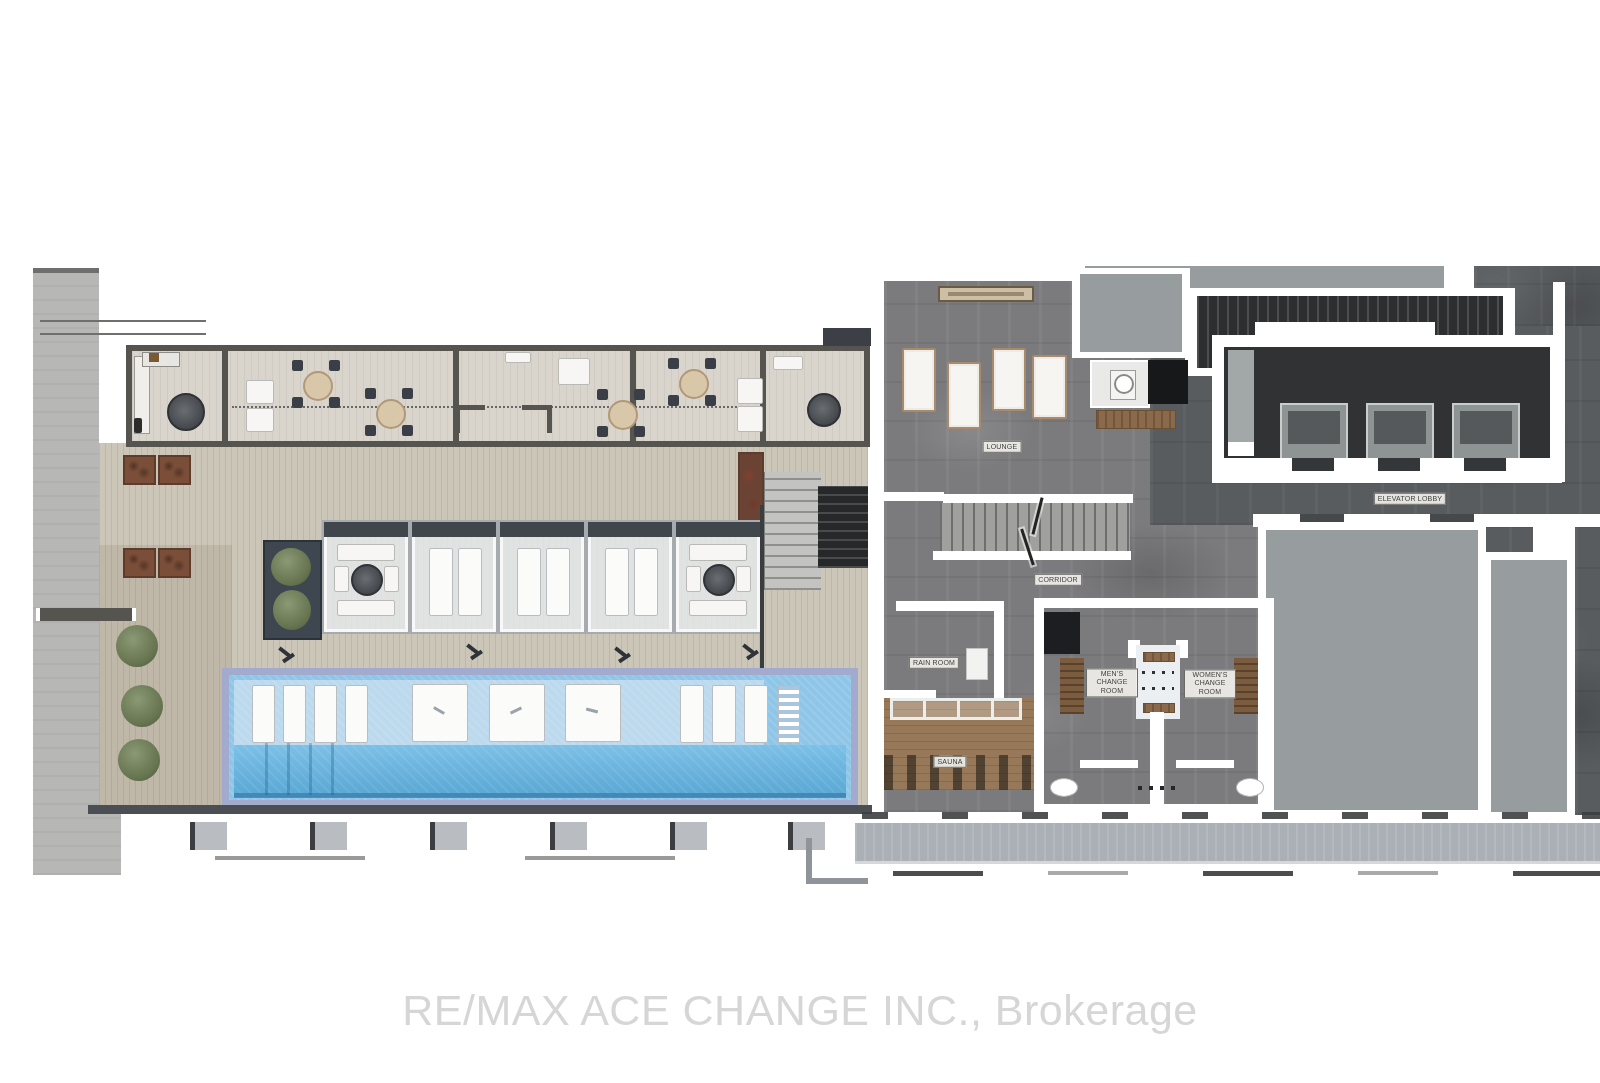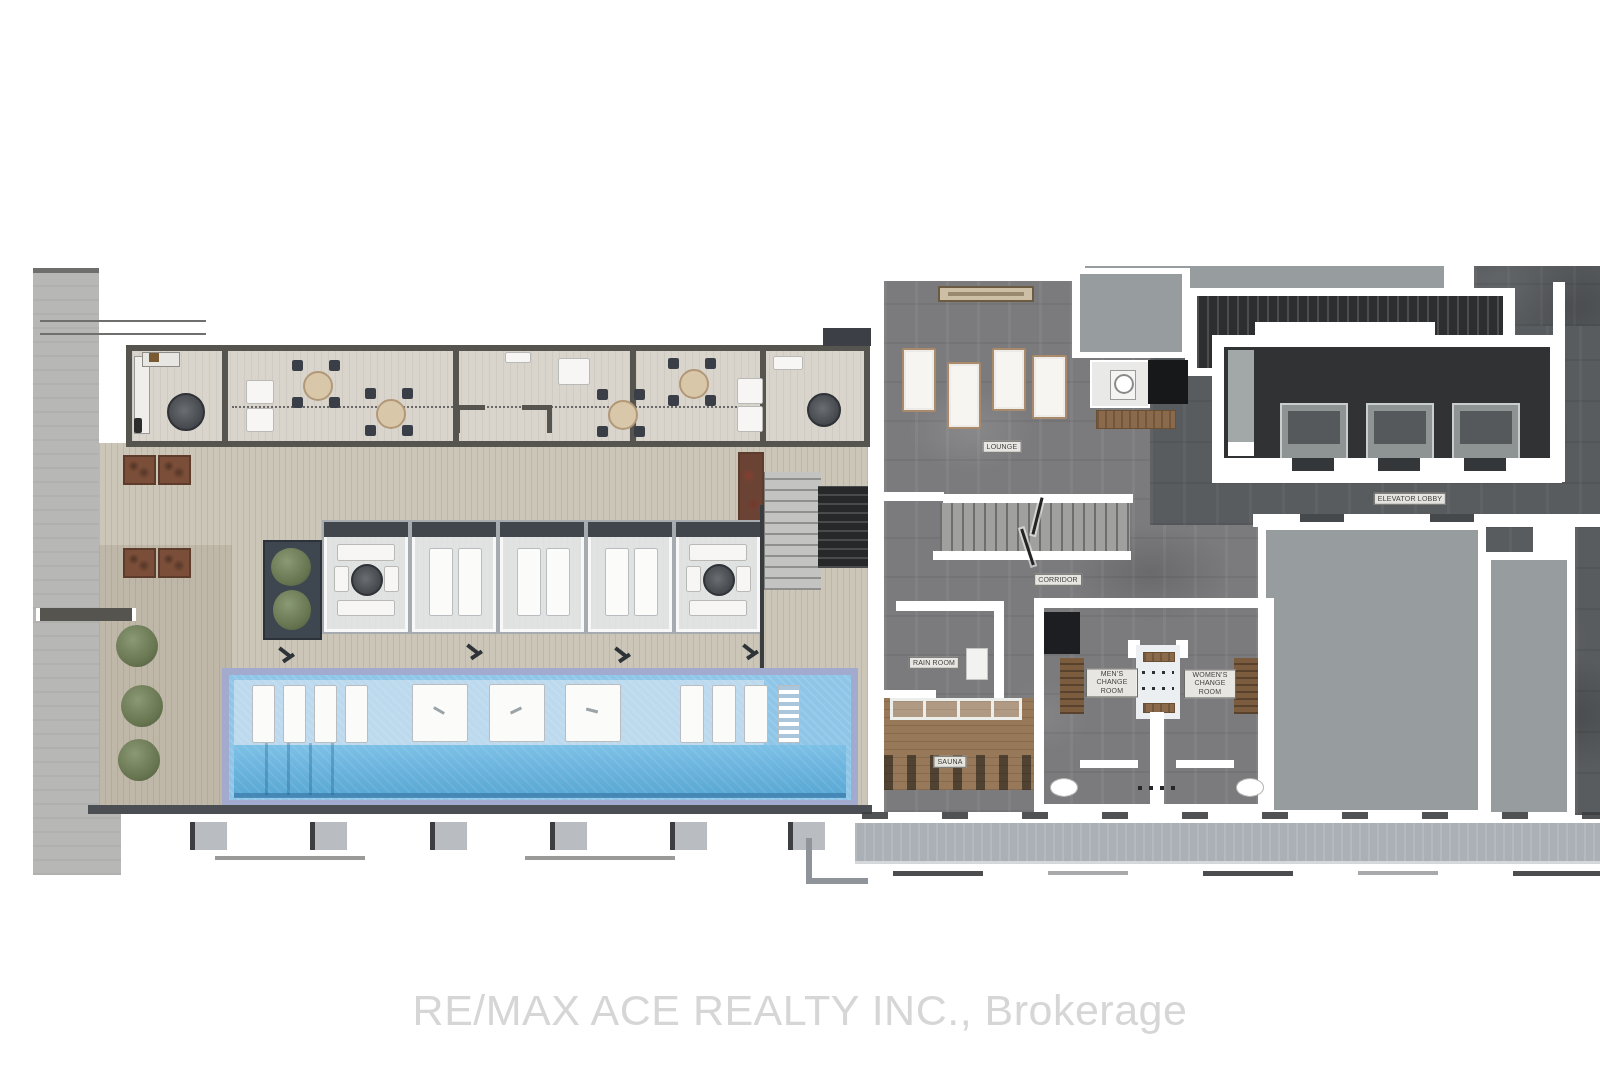--- a/index.html
+++ b/index.html
@@ -398,14 +398,14 @@
   <div class="a" style="left:1513px;top:871px;width:87px;height:5px;background:#4b4d4f;"></div>
 
   <div class="a pill" style="left:1002px;top:447px;">LOUNGE</div>
   <div class="a pill" style="left:1058px;top:580px;">CORRIDOR</div>
   <div class="a pill" style="left:934px;top:663px;">RAIN ROOM</div>
   <div class="a pill" style="left:950px;top:762px;">SAUNA</div>
   <div class="a pill multi" style="left:1112px;top:683px;">MEN'S CHANGE ROOM</div>
   <div class="a pill multi" style="left:1210px;top:684px;">WOMEN'S CHANGE ROOM</div>
   <div class="a pill" style="left:1410px;top:499px;">ELEVATOR LOBBY</div>
 
-  <div class="a watermark" style="left:800px;top:986px;">RE/MAX ACE REALTY INC., Brokerage</div>
+  <div class="a watermark" style="left:800px;top:986px;">RE/MAX ACE CHANGE INC., Brokerage</div>
 </div>
 
 </body></html>

